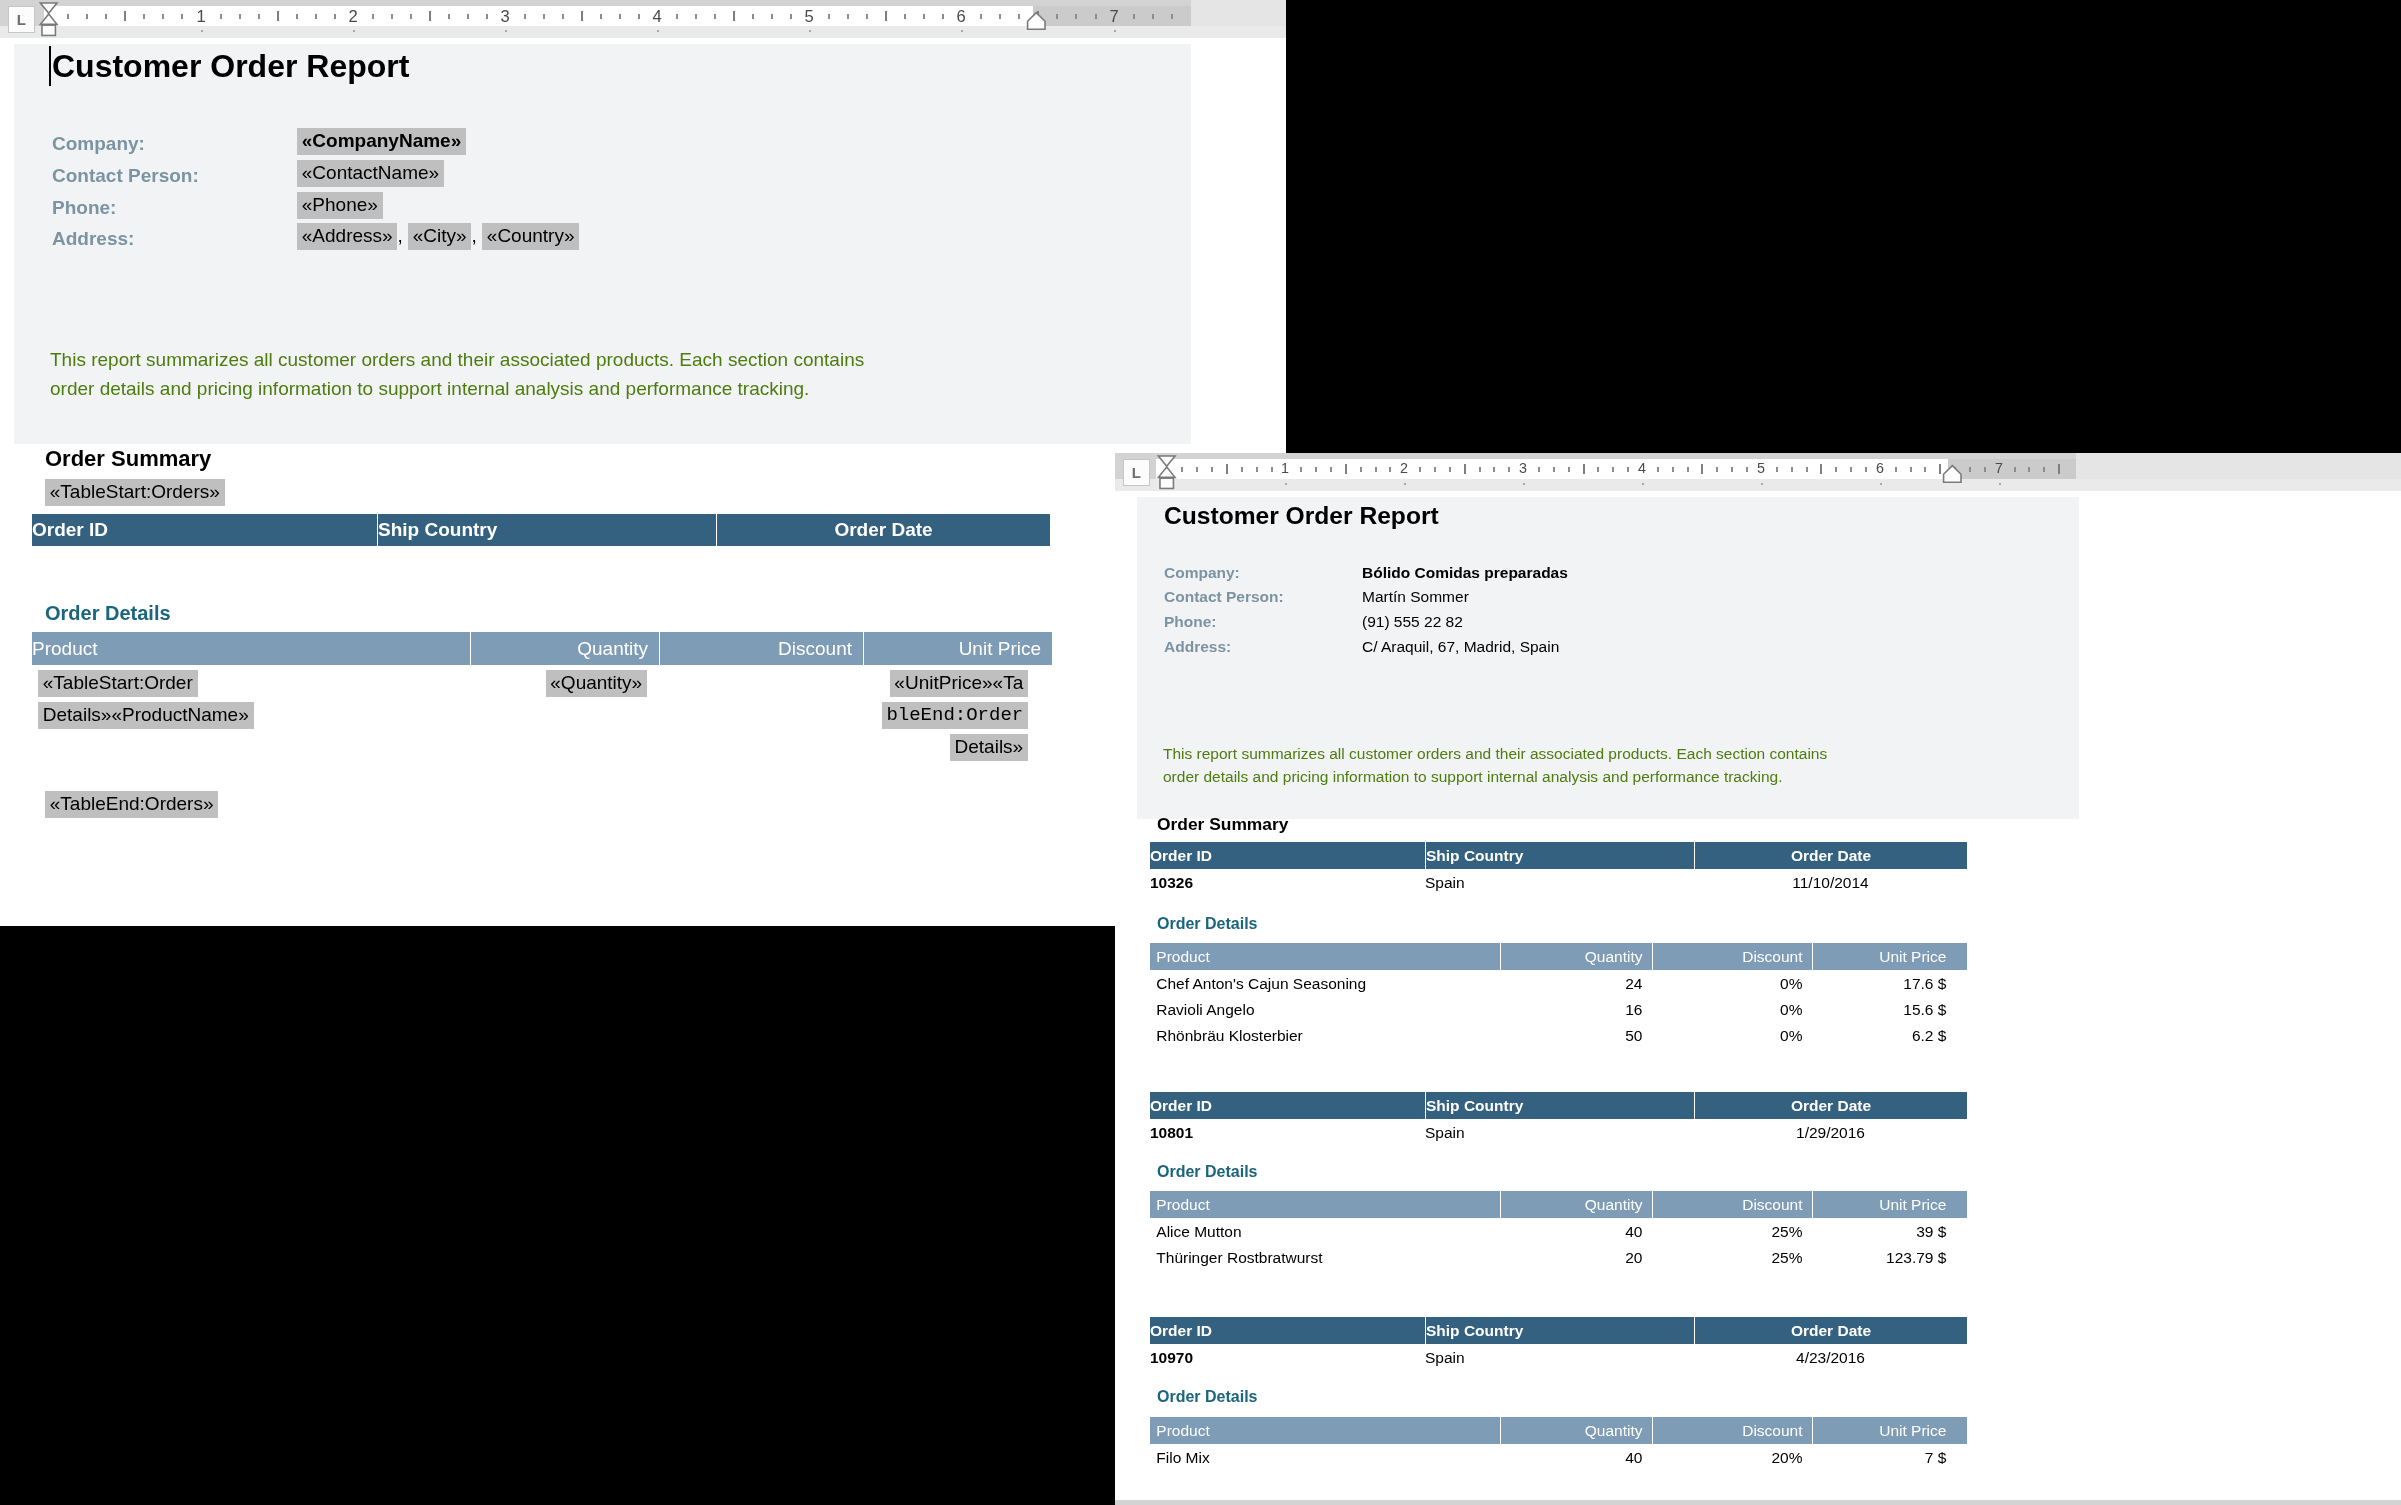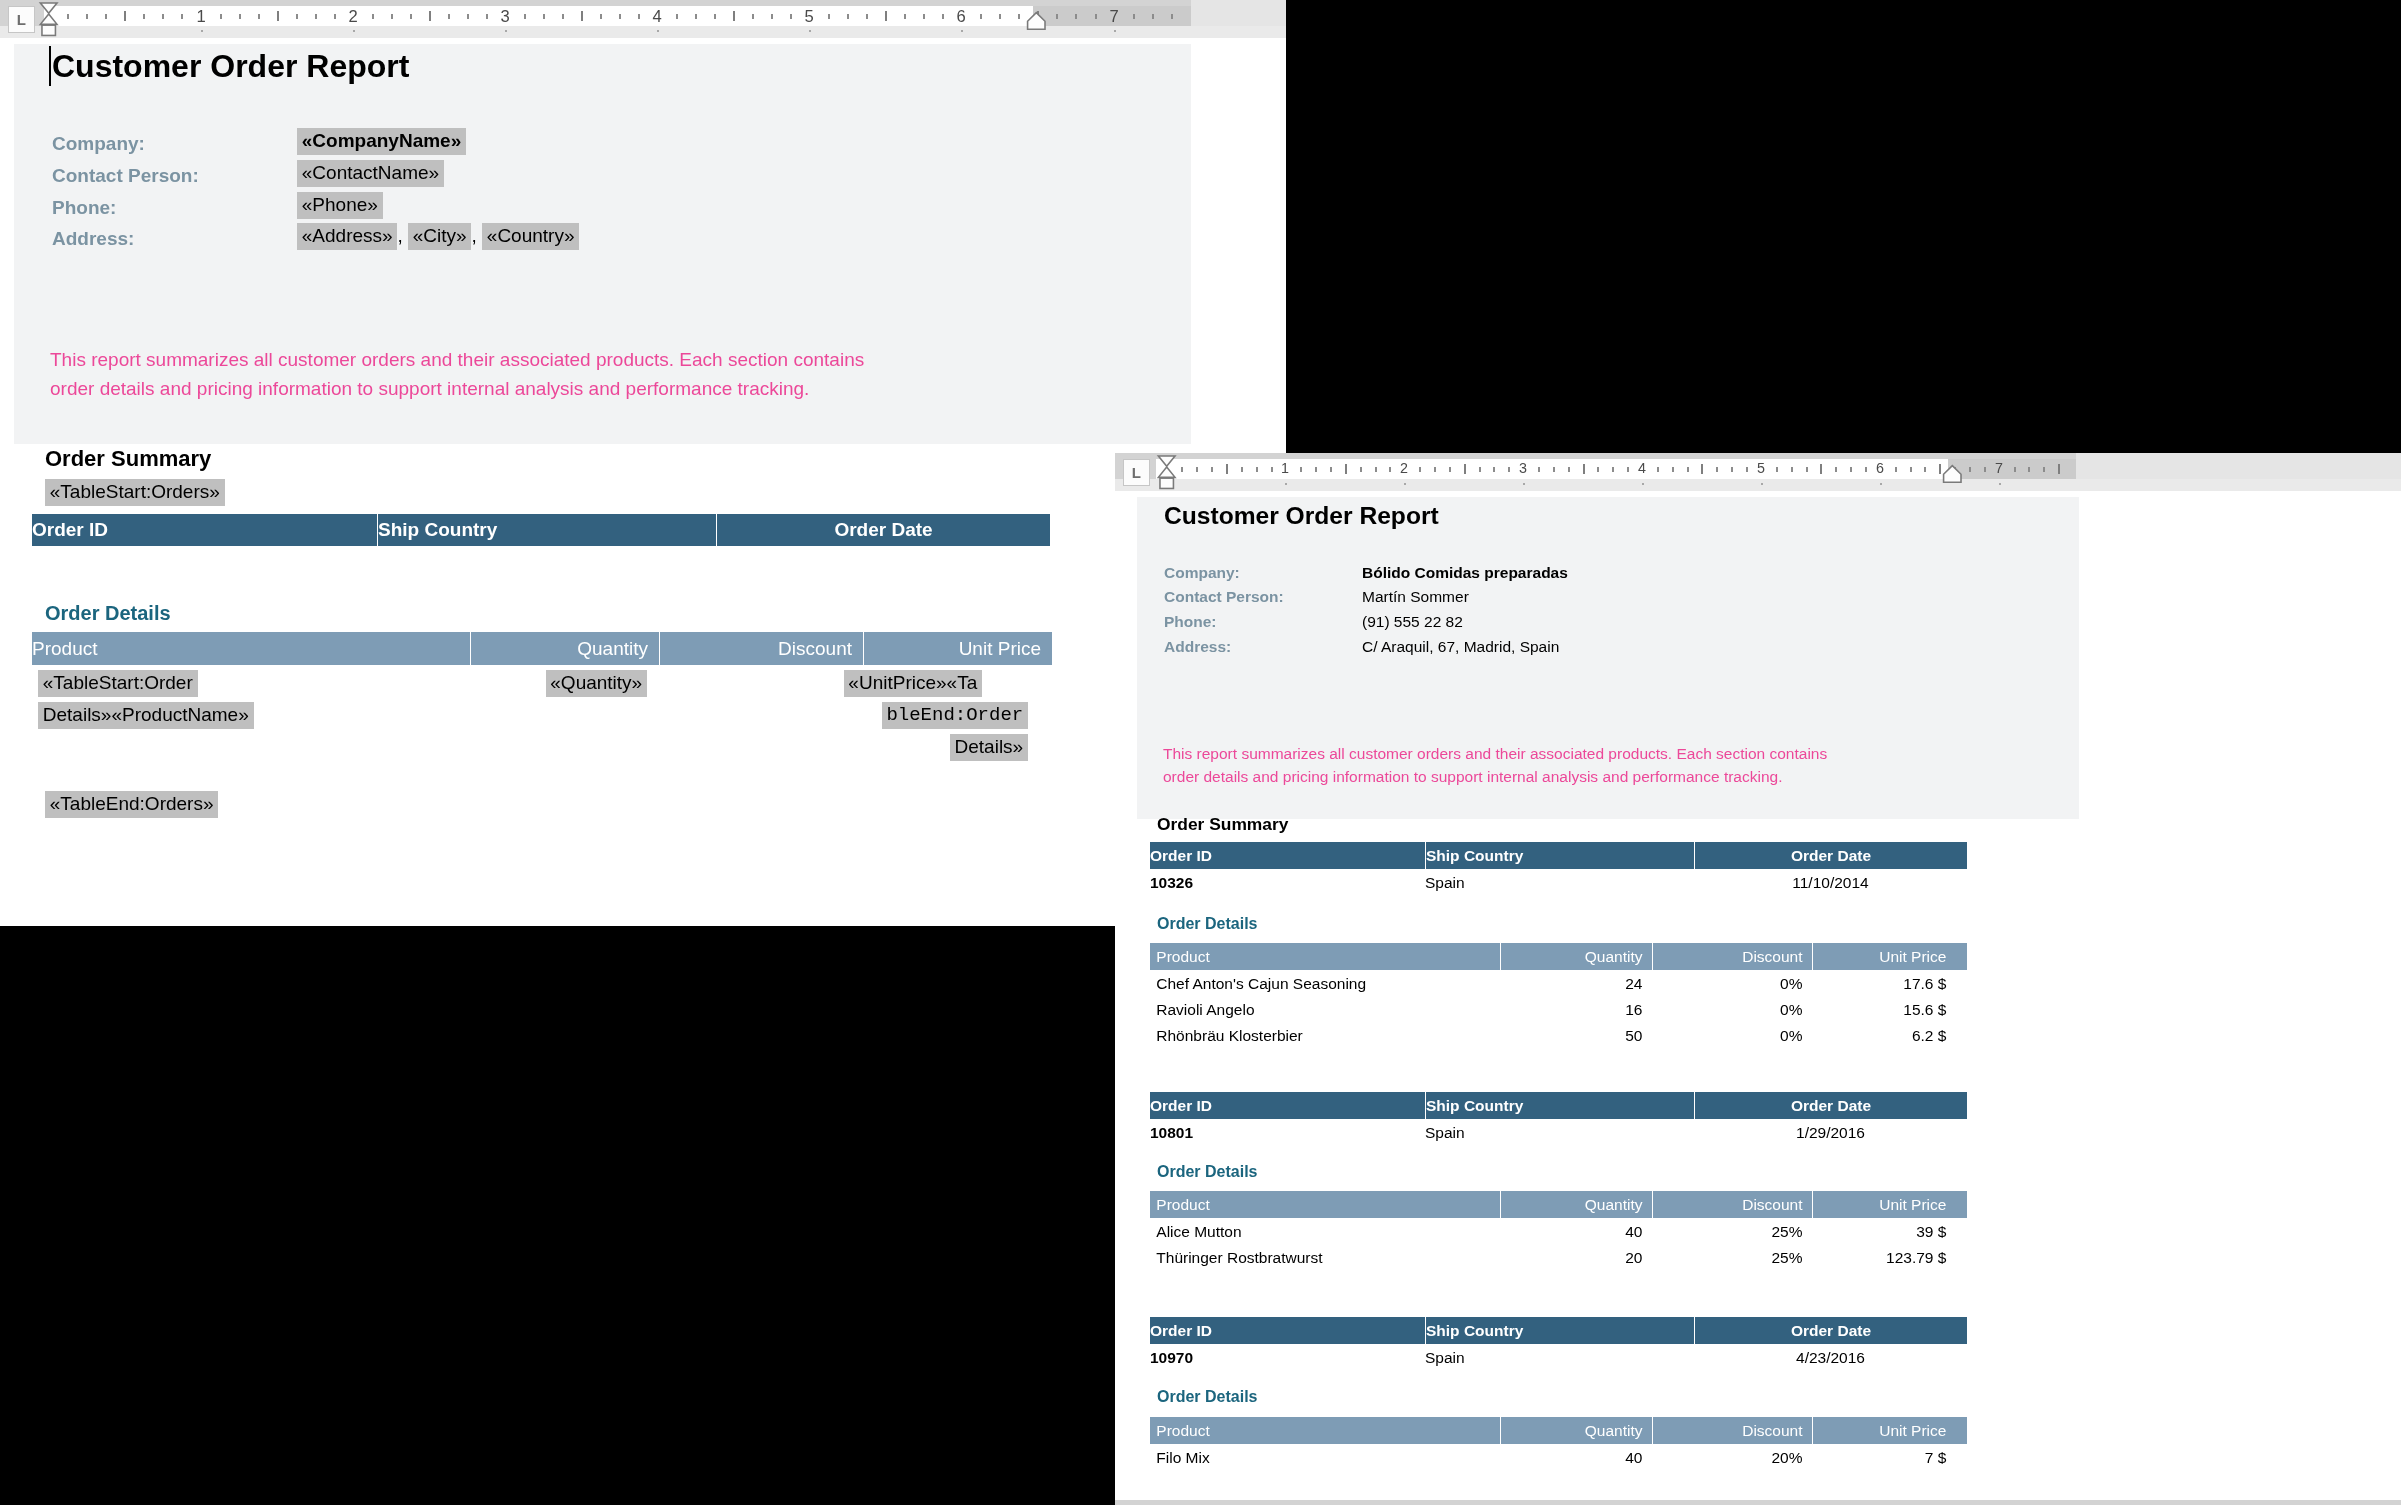--- a/index.html
+++ b/index.html
@@ -23,21 +23,21 @@
   .tabL{color:#6E6E6E;font-weight:bold;font-size:15px;line-height:1;}
   .imarker{position:absolute;top:1.6px;}
   .rimarker{position:absolute;top:11px;}
   .page{position:absolute;left:0;top:38px;background:#FFFFFF;}
   .shade{position:absolute;background:#F2F3F4;}
   .abs{position:absolute;white-space:nowrap;text-align:center;}
   .hl{background:#BFBFBF;}
   .doc-title{font-weight:bold;color:#000;}
   .flabel{font-weight:bold;color:#7B93A2;}
   .cursor{position:absolute;width:1.6px;background:#000;}
-  .bodytext{color:#ec4899;}
+  .bodytext{color:#4d7c0f;}
   .oshead{font-weight:bold;color:#000;}
   .odhead{font-weight:bold;color:#1B657E;}
   .trow{position:absolute;display:flex;}
   .c{box-sizing:border-box;overflow:hidden;}
   .sumhead .c{background:#33617F;color:#FFF;font-weight:bold;}
   .dethead .c{background:#7E9CB5;color:#FFF;}
   .sumhead .c + .c, .dethead .c + .c{border-left:1.6px solid #FFF;}
   .ctr{text-align:center;}
   .rgt{text-align:right;}
   .bold{font-weight:bold;}
@@ -175,21 +175,21 @@
     <div class="abs odhead" style="left:45px;top:564px;font-size:20px;">Order Details</div>
     <div class="trow dethead l-dethead lt" style="left:32px;top:594px;height:33px;">
       <div class="c l-det1 pl">Product</div>
       <div class="c l-det2 rgt pr14">Quantity</div>
       <div class="c l-det3 rgt pr14">Discount</div>
       <div class="c l-det4 rgt pr14">Unit Price</div>
     </div>
     <div class="abs lt" style="left:38px;top:632px;"><span class="hl fieldhl">«TableStart:Order</span></div>
     <div class="abs lt" style="left:38px;top:664px;"><span class="hl fieldhl">Details»«ProductName»</span></div>
     <div class="abs lt" style="left:470px;top:632px;width:177px;text-align:right;"><span class="hl fieldhl">«Quantity»</span></div>
-    <div class="abs lt" style="left:816px;top:632px;width:166px;text-align:right;"><span class="hl fieldhl">«UnitPrice»«Ta</span></div>
+    <div class="abs lt" style="left:862px;top:632px;width:166px;text-align:right;"><span class="hl fieldhl">«UnitPrice»«Ta</span></div>
     <div class="abs lt" style="left:862px;top:664px;width:166px;text-align:right;font-family:Liberation Mono, monospace;"><span class="hl fieldhl">bleEnd:Order</span></div>
     <div class="abs lt" style="left:862px;top:696px;width:166px;text-align:right;"><span class="hl fieldhl">Details»</span></div>
 
     <div class="abs lt" style="left:45px;top:753px;"><span class="hl fieldhl">«TableEnd:Orders»</span></div>
   </div>
 </div>
 
 <div class="win rr" style="left:1115px;top:453px;width:1286px;height:1053px;">
   <div class="rulerbar">
     <div class="band2"></div>

